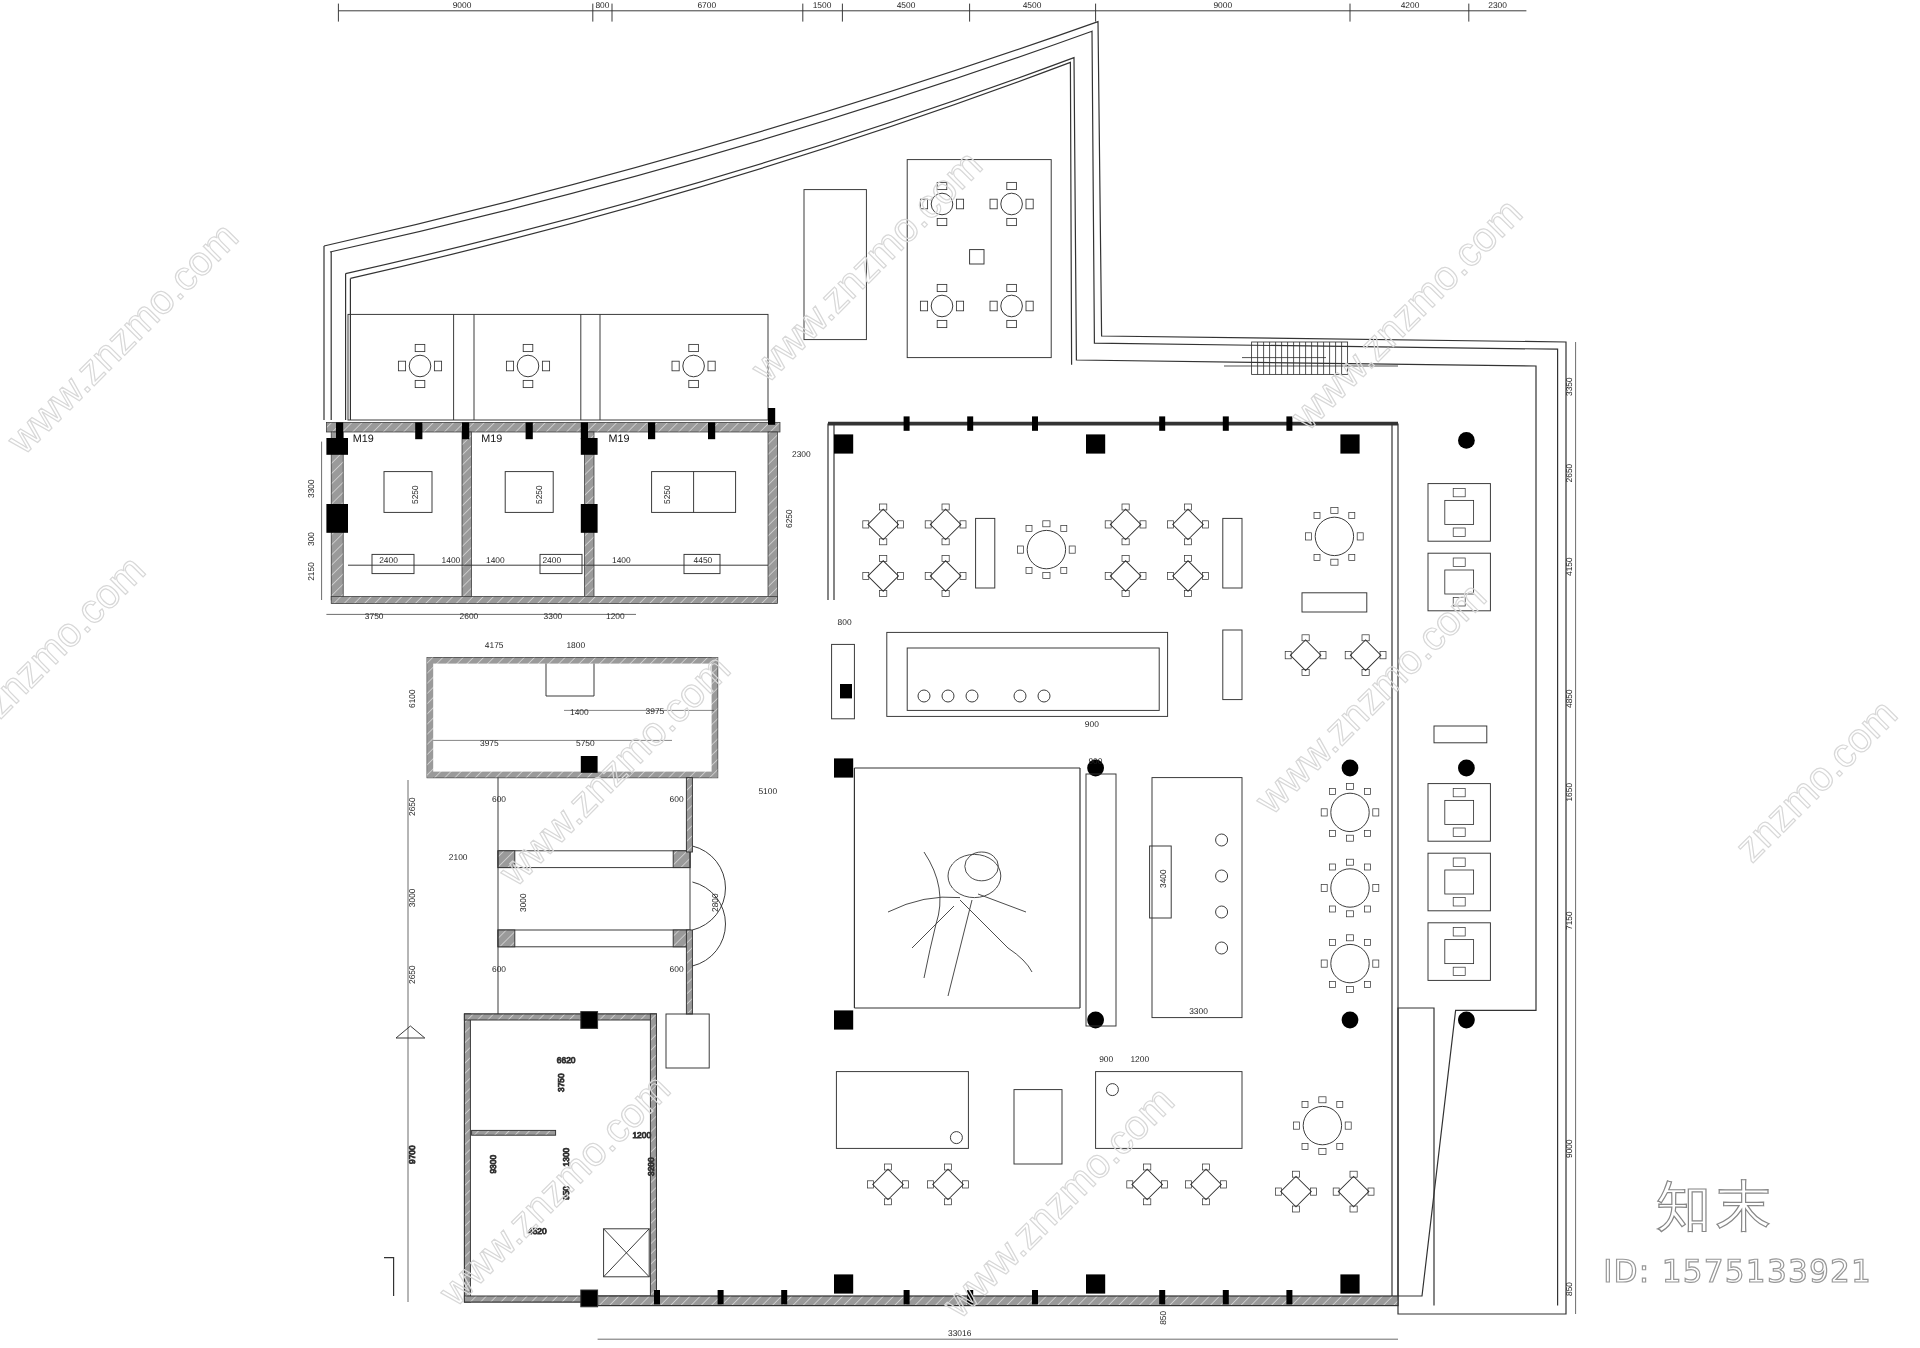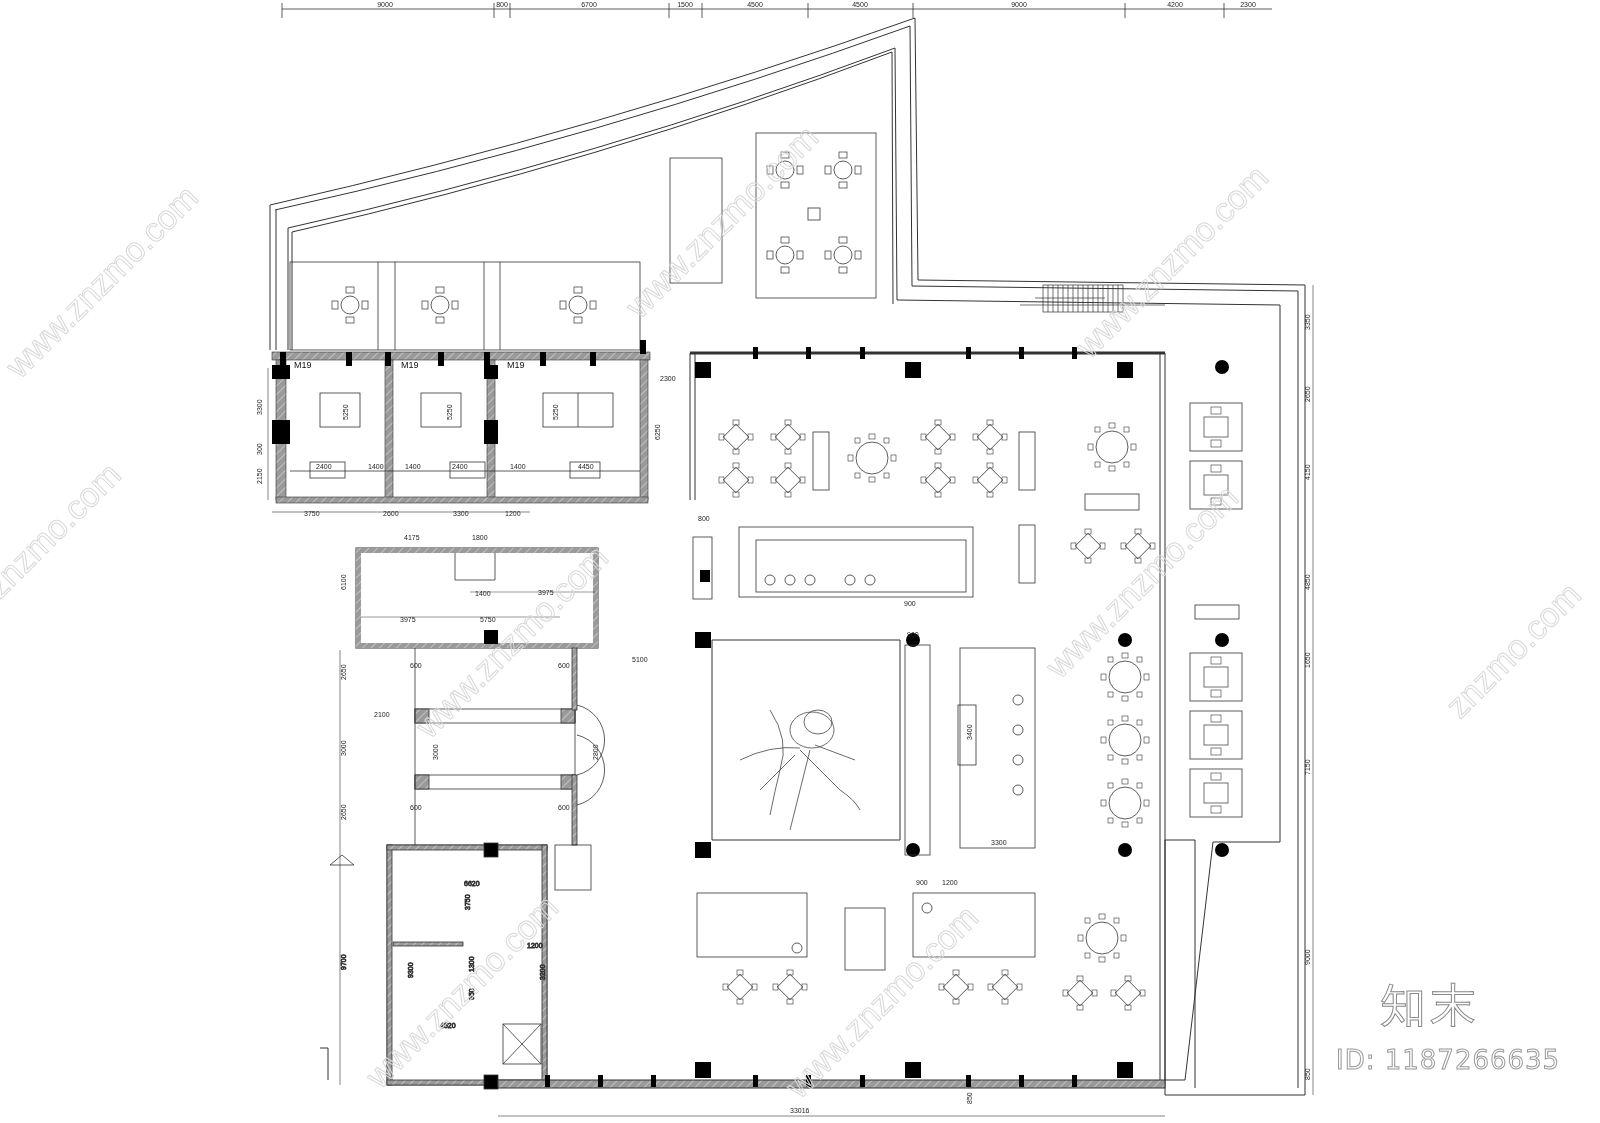--- a/index.html
+++ b/index.html
@@ -417,13 +417,13 @@
     <text class="wm" x="0" y="600" transform="rotate(-45 0 600)">znzmo.com</text>
     <text class="wm" x="430" y="740" transform="rotate(-45 430 740)">www.znzmo.com</text>
     <text class="wm" x="1060" y="680" transform="rotate(-45 1060 680)">www.znzmo.com</text>
     <text class="wm" x="380" y="1090" transform="rotate(-45 380 1090)">www.znzmo.com</text>
     <text class="wm" x="800" y="1100" transform="rotate(-45 800 1100)">www.znzmo.com</text>
     <text class="wm" x="1460" y="720" transform="rotate(-45 1460 720)">znzmo.com</text>
   </g>
 </svg>
 
 <div class="brand">知末</div>
-<div class="idtxt">ID: 1187266635</div>
+<div class="idtxt">ID: 1575133921</div>
 
 </body></html>

